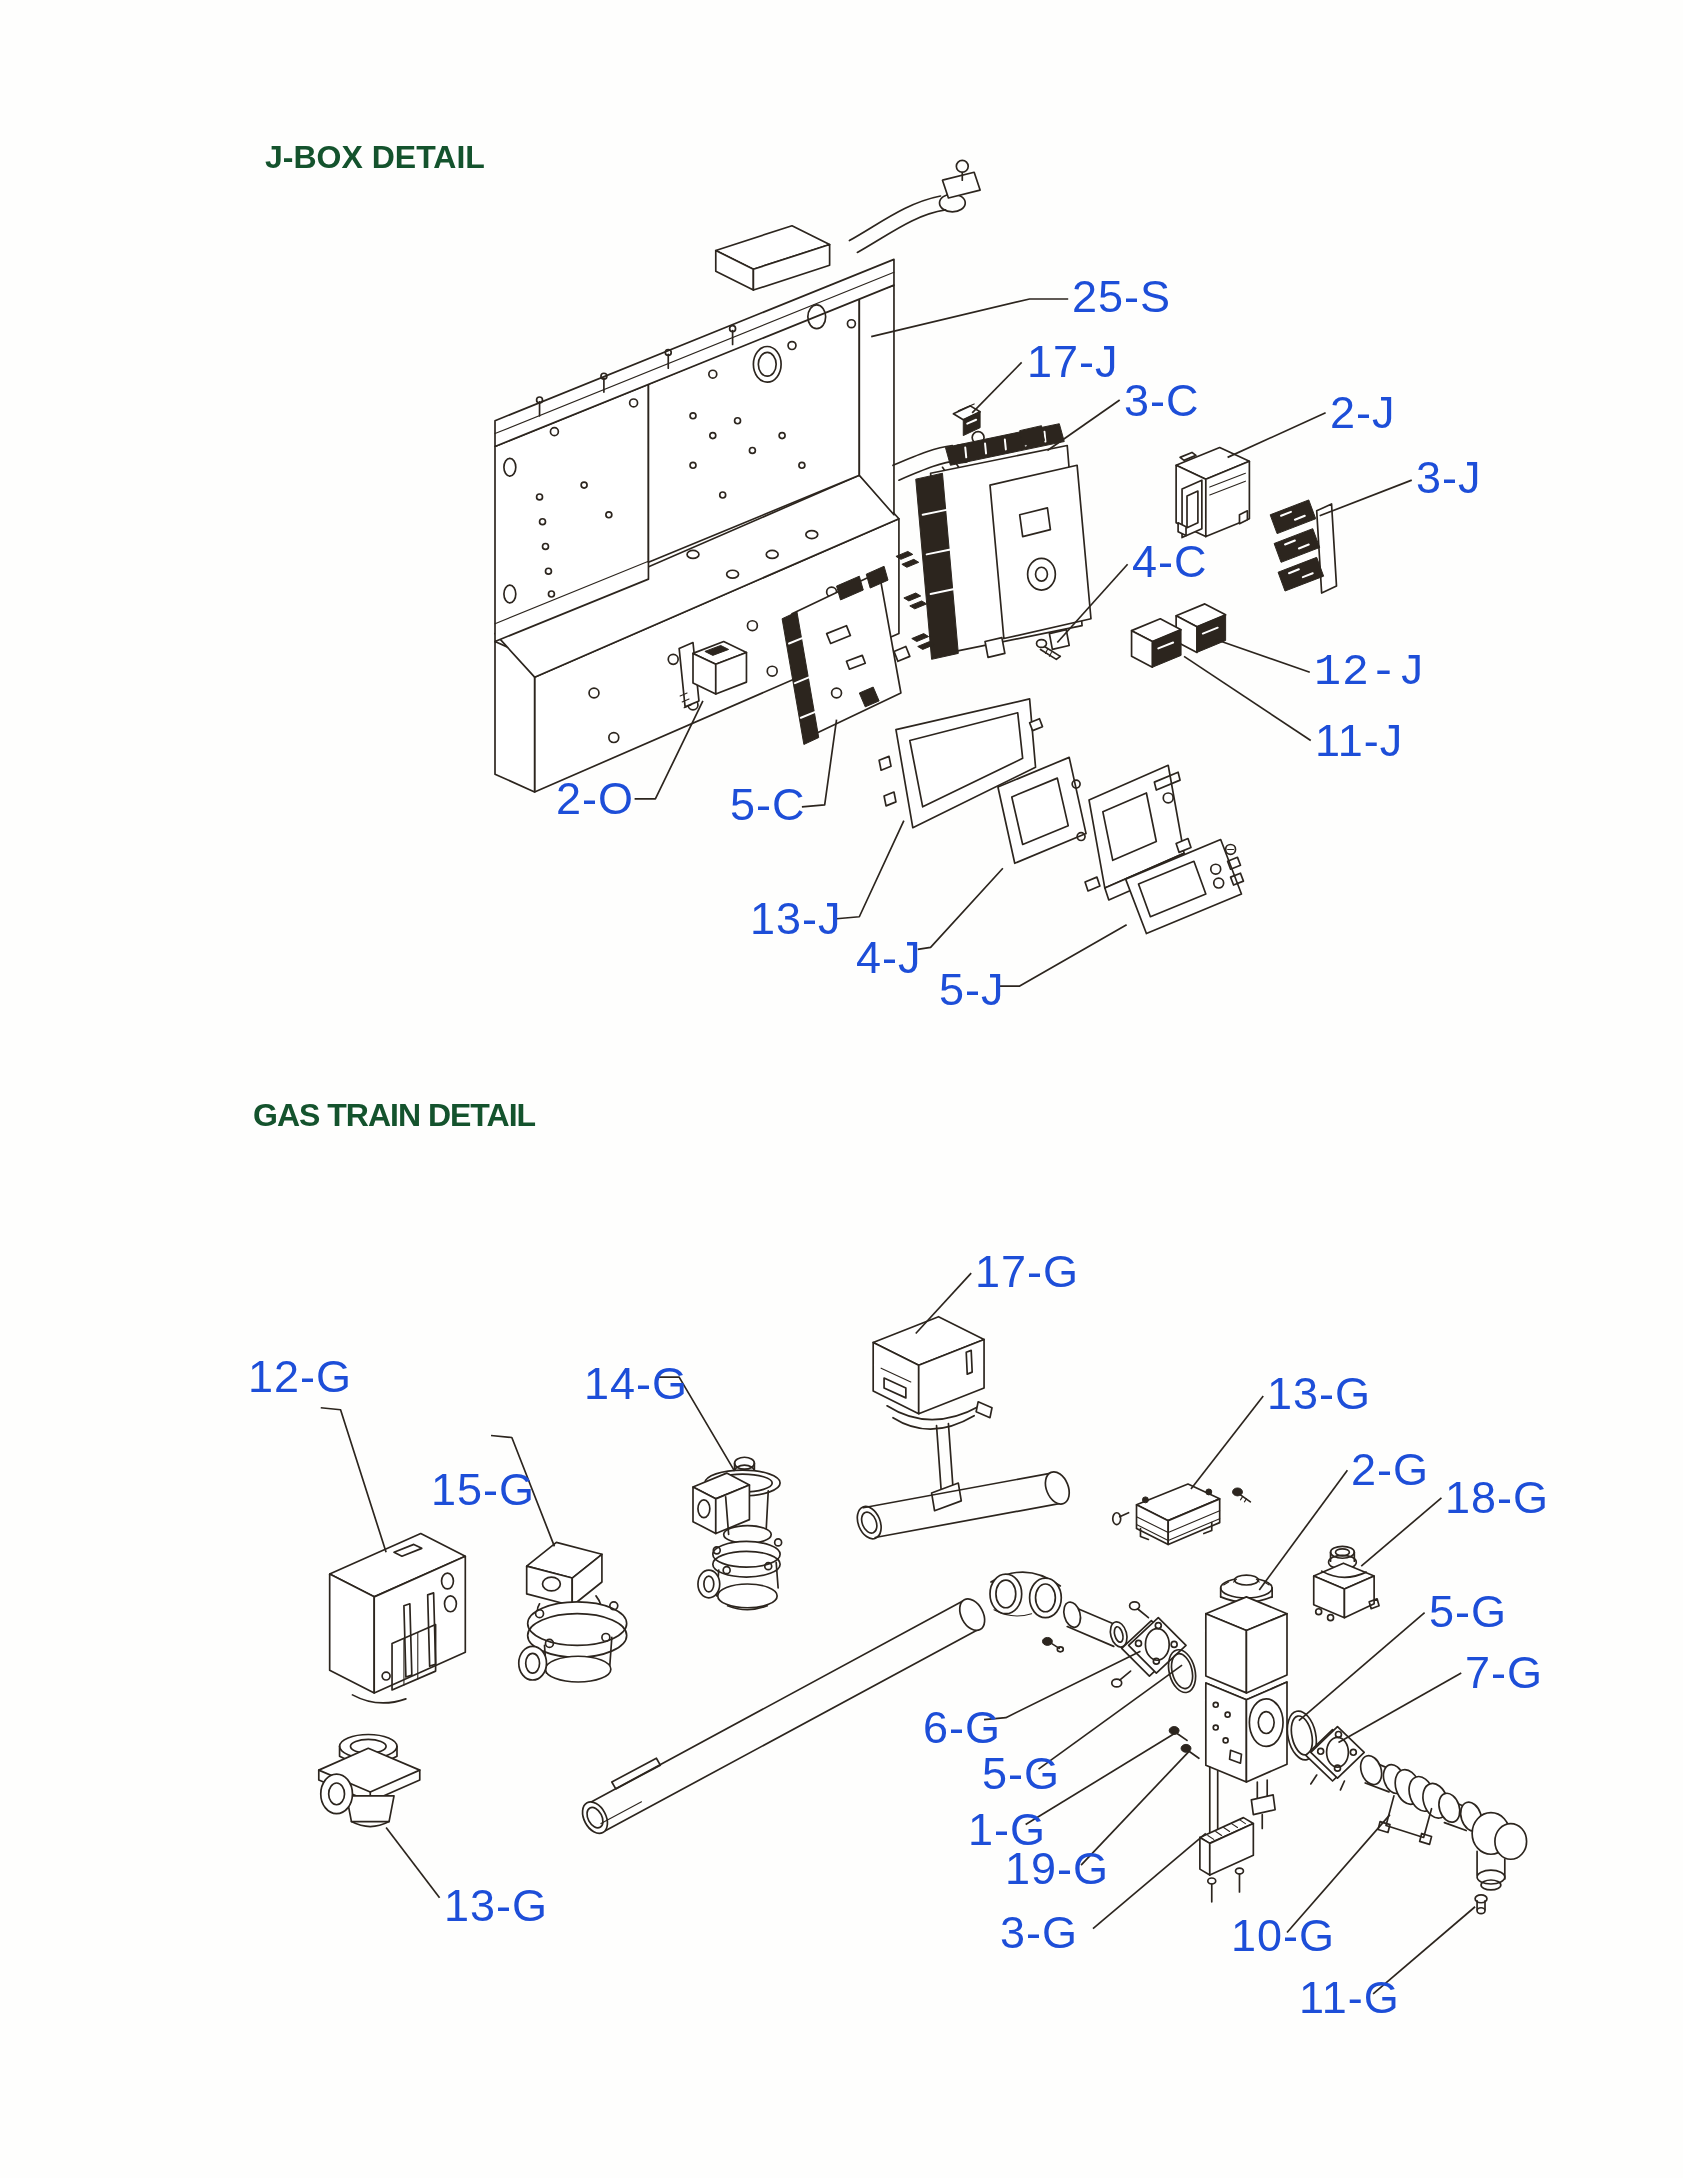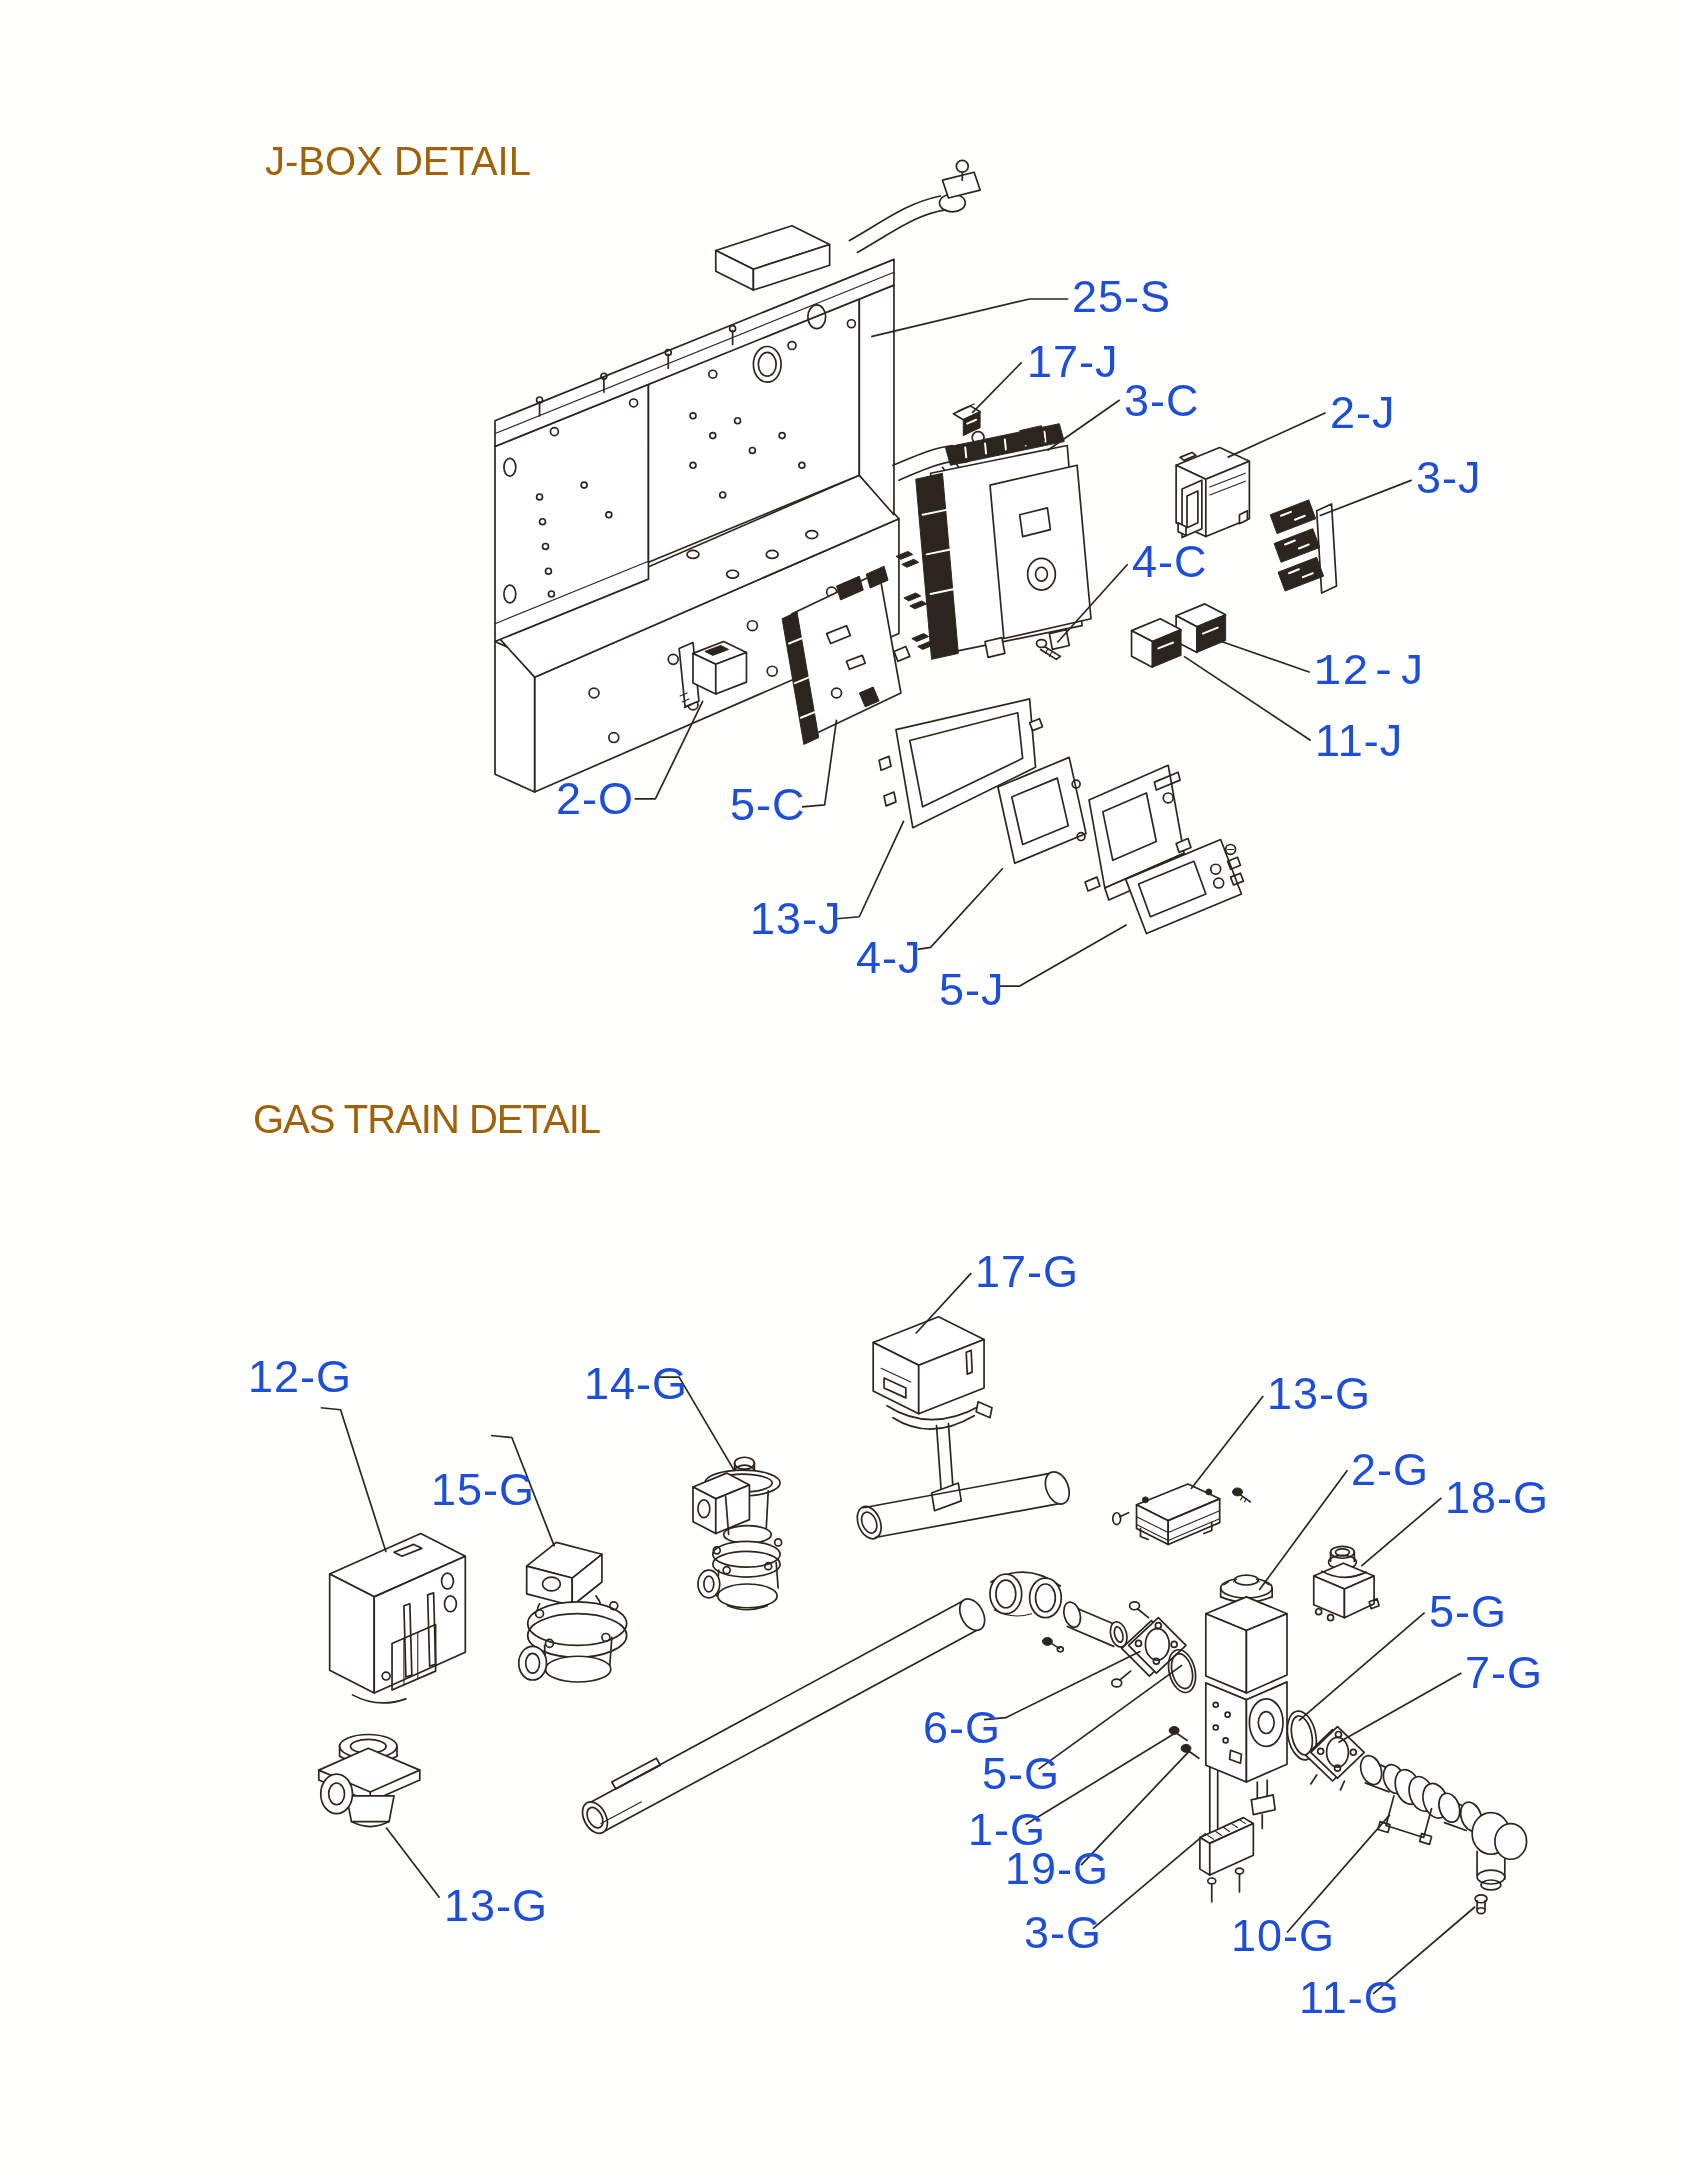--- a/index.html
+++ b/index.html
@@ -1,19 +1,19 @@
 <!DOCTYPE html>
 <html><head>
 <meta charset="utf-8">
 <style>
   html,body{margin:0;padding:0;background:#d9d9d9;}
   .page{position:relative;width:1683px;height:2178px;background:#fefefd;
         font-family:"Liberation Sans",sans-serif;color:#26211c;overflow:hidden;}
   svg.art{position:absolute;left:0;top:0;width:1683px;height:2178px;}
-  .title{position:absolute;font-weight:normal;font-size:40px;line-height:1;white-space:nowrap;color:#a16207;}
+  .title{position:absolute;font-weight:bold;font-size:32px;line-height:1;white-space:nowrap;color:#14532d;}
   .part-label{position:absolute;font-size:45px;line-height:1;white-space:nowrap;color:#1d4ed8;letter-spacing:1px;}
   
   .ln{fill:#ffffff;stroke:#2c251e;stroke-width:1.7;stroke-linejoin:round;stroke-linecap:round;}
   .nf{fill:none;stroke:#2c251e;stroke-width:1.7;stroke-linejoin:round;stroke-linecap:round;}
   .tn{fill:none;stroke:#2c251e;stroke-width:1.1;stroke-linejoin:round;stroke-linecap:round;}
   .dk{fill:#2c251e;stroke:#2c251e;stroke-width:1;stroke-linejoin:round;}
   .wl{fill:none;stroke:#ffffff;stroke-width:2;stroke-linecap:round;}
   .ldr{fill:none;stroke:#2c251e;stroke-width:1.7;stroke-linejoin:round;}
 </style>
 </head>
@@ -611,19 +611,19 @@
 <div class="part-label" style="left:431px;top:1421px;margin-top:46px;">15-G</div>
 <div class="part-label" style="left:1267px;top:1371px;">13-G</div>
 <div class="part-label" style="left:1351px;top:1447px;">2-G</div>
 <div class="part-label" style="left:1445px;top:1475px;">18-G</div>
 <div class="part-label" style="left:1429px;top:1589px;">5-G</div>
 <div class="part-label" style="left:1465px;top:1650px;">7-G</div>
 <div class="part-label" style="left:923px;top:1705px;">6-G</div>
 <div class="part-label" style="left:982px;top:1751px;">5-G</div>
 <div class="part-label" style="left:968px;top:1807px;">1-G</div>
 <div class="part-label" style="left:1005px;top:1846px;">19-G</div>
-<div class="part-label" style="left:1024px;top:1910px;">3-G</div>
+<div class="part-label" style="left:1000px;top:1910px;">3-G</div>
 <div class="part-label" style="left:1211px;top:1913px;margin-left:20px;">10-G</div>
 <div class="part-label" style="left:444px;top:1883px;">13-G</div>
 <div class="part-label" style="left:1299px;top:1975px;">11-G</div>
 
 </div>
 
 
 </body></html>

